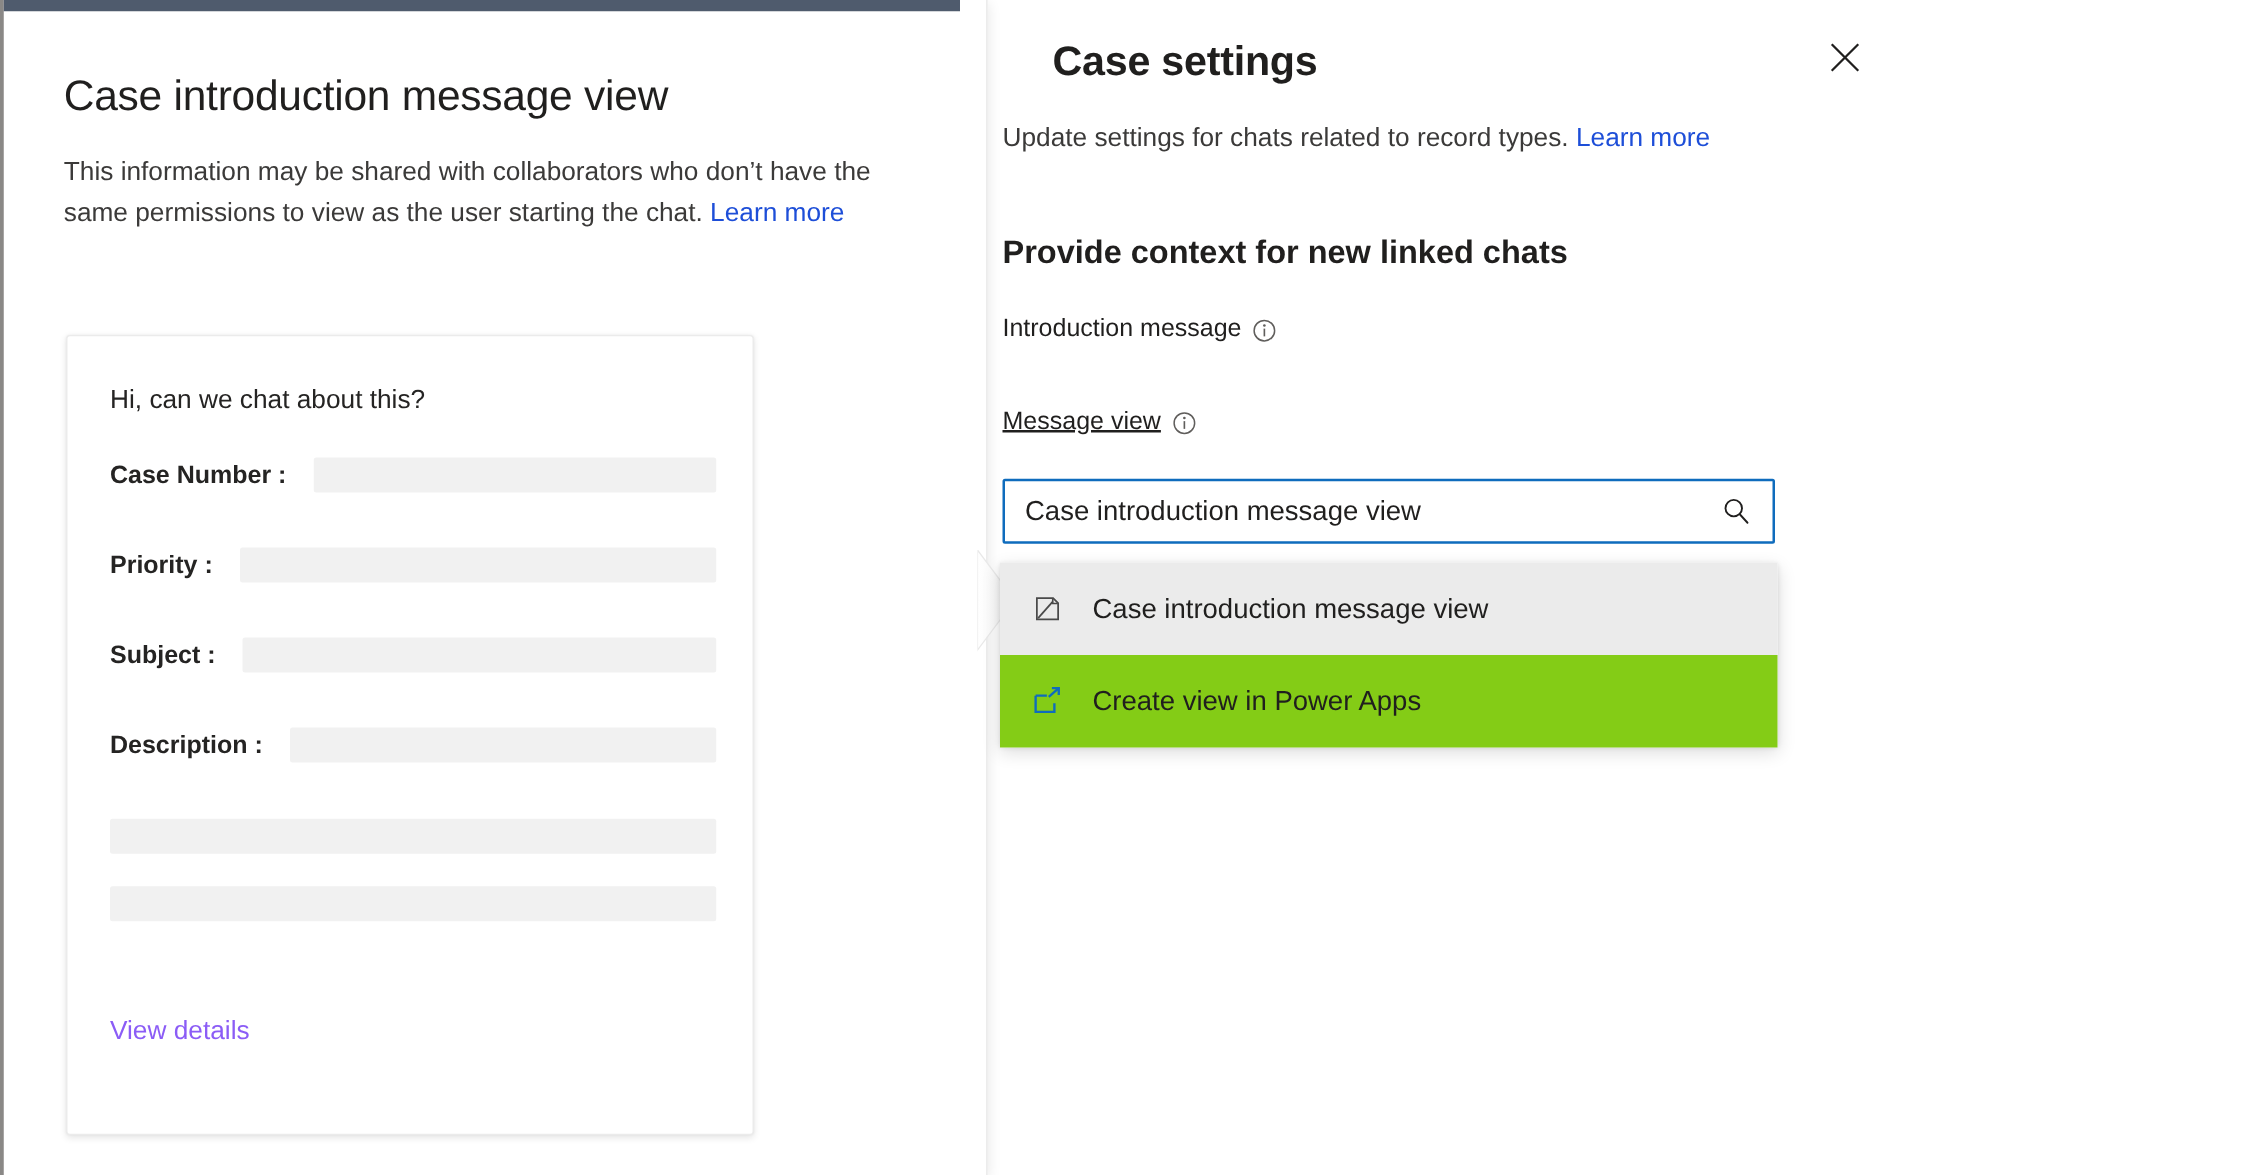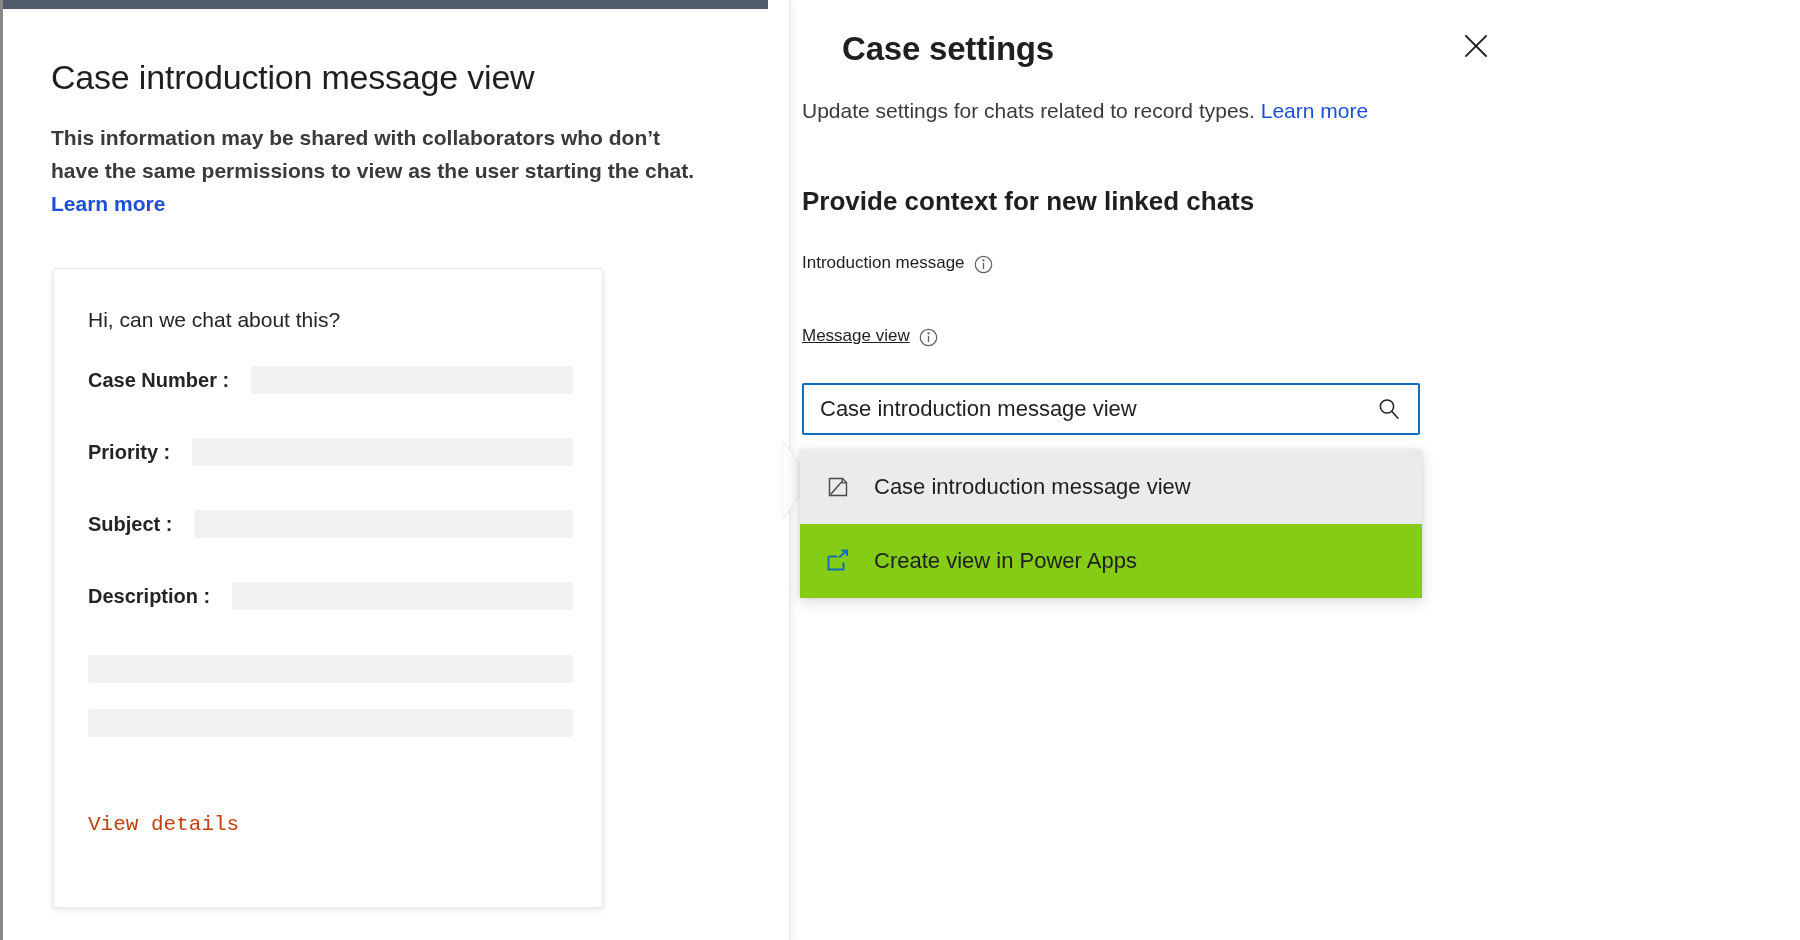--- a/index.html
+++ b/index.html
@@ -53,21 +53,21 @@
     font-size: 34px;
     font-weight: 400;
     color: #201f1e;
     letter-spacing: -0.2px;
     line-height: 1.25;
     margin-bottom: 22px;
   }
 
   .flyout-desc {
     font-size: 21px;
-    font-weight: 700;
+    font-weight: 400;
     color: #3b3a39;
     line-height: 1.58;
     width: 662px;
   }
 
   .link {
     color: #1d4ed8;
     text-decoration: none;
     cursor: pointer;
   }
@@ -138,23 +138,22 @@
     left: 34px;
     top: 386px;
     width: 485px;
   }
 
   .card-footer-link {
     position: absolute;
     left: 34px;
     top: 544px;
     font-size: 21px;
-    color: #c2410c;
-    cursor: pointer;
-    font-family: Liberation Mono, monospace;
+    color: #8b5cf6;
+    cursor: pointer;
   }
 
   
   .beak {
     position: absolute;
     left: 782px;
     top: 440px;
     width: 34px;
     height: 110px;
     z-index: 6;
@@ -219,21 +218,21 @@
     position: absolute;
     left: 12px;
     top: 245px;
     width: 940px;
     height: 36px;
     display: flex;
     align-items: center;
   }
 
   .field-label {
-    font-size: 17px;
+    font-size: 20px;
     color: #201f1e;
     display: inline-flex;
     align-items: center;
     gap: 9px;
   }
 
   .info-icon {
     display: inline-flex;
     align-items: center;
     justify-content: center;

